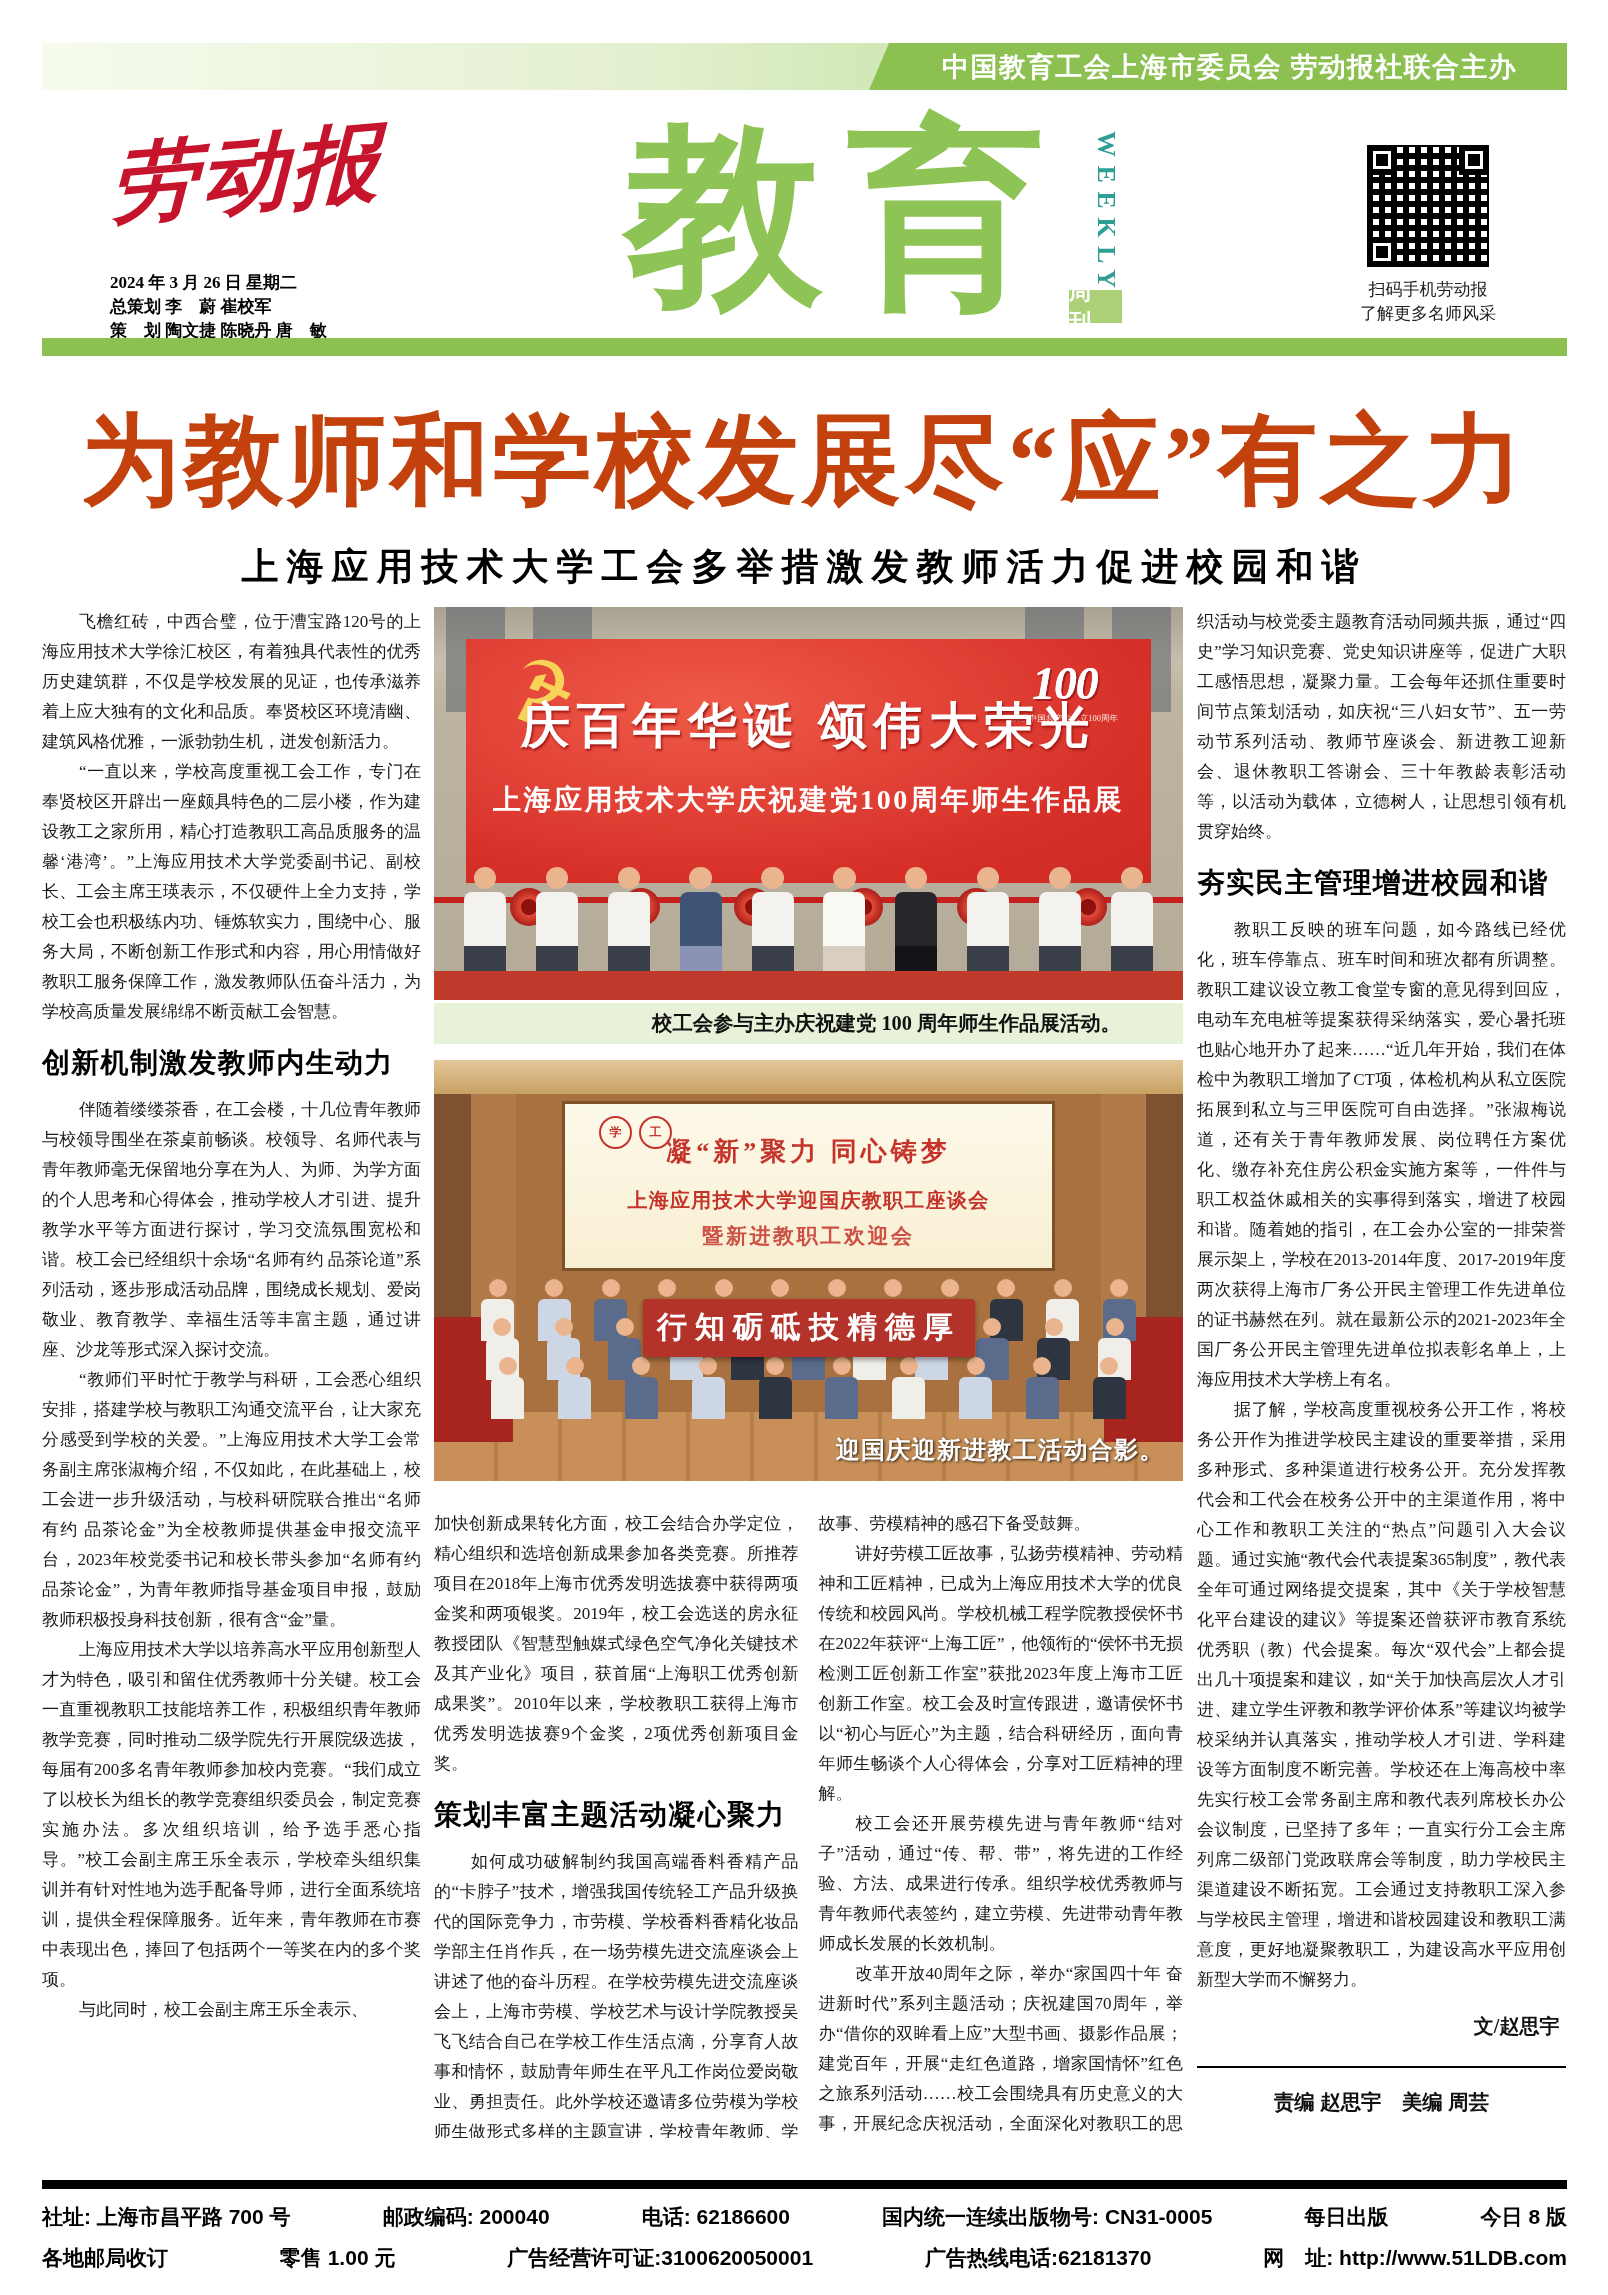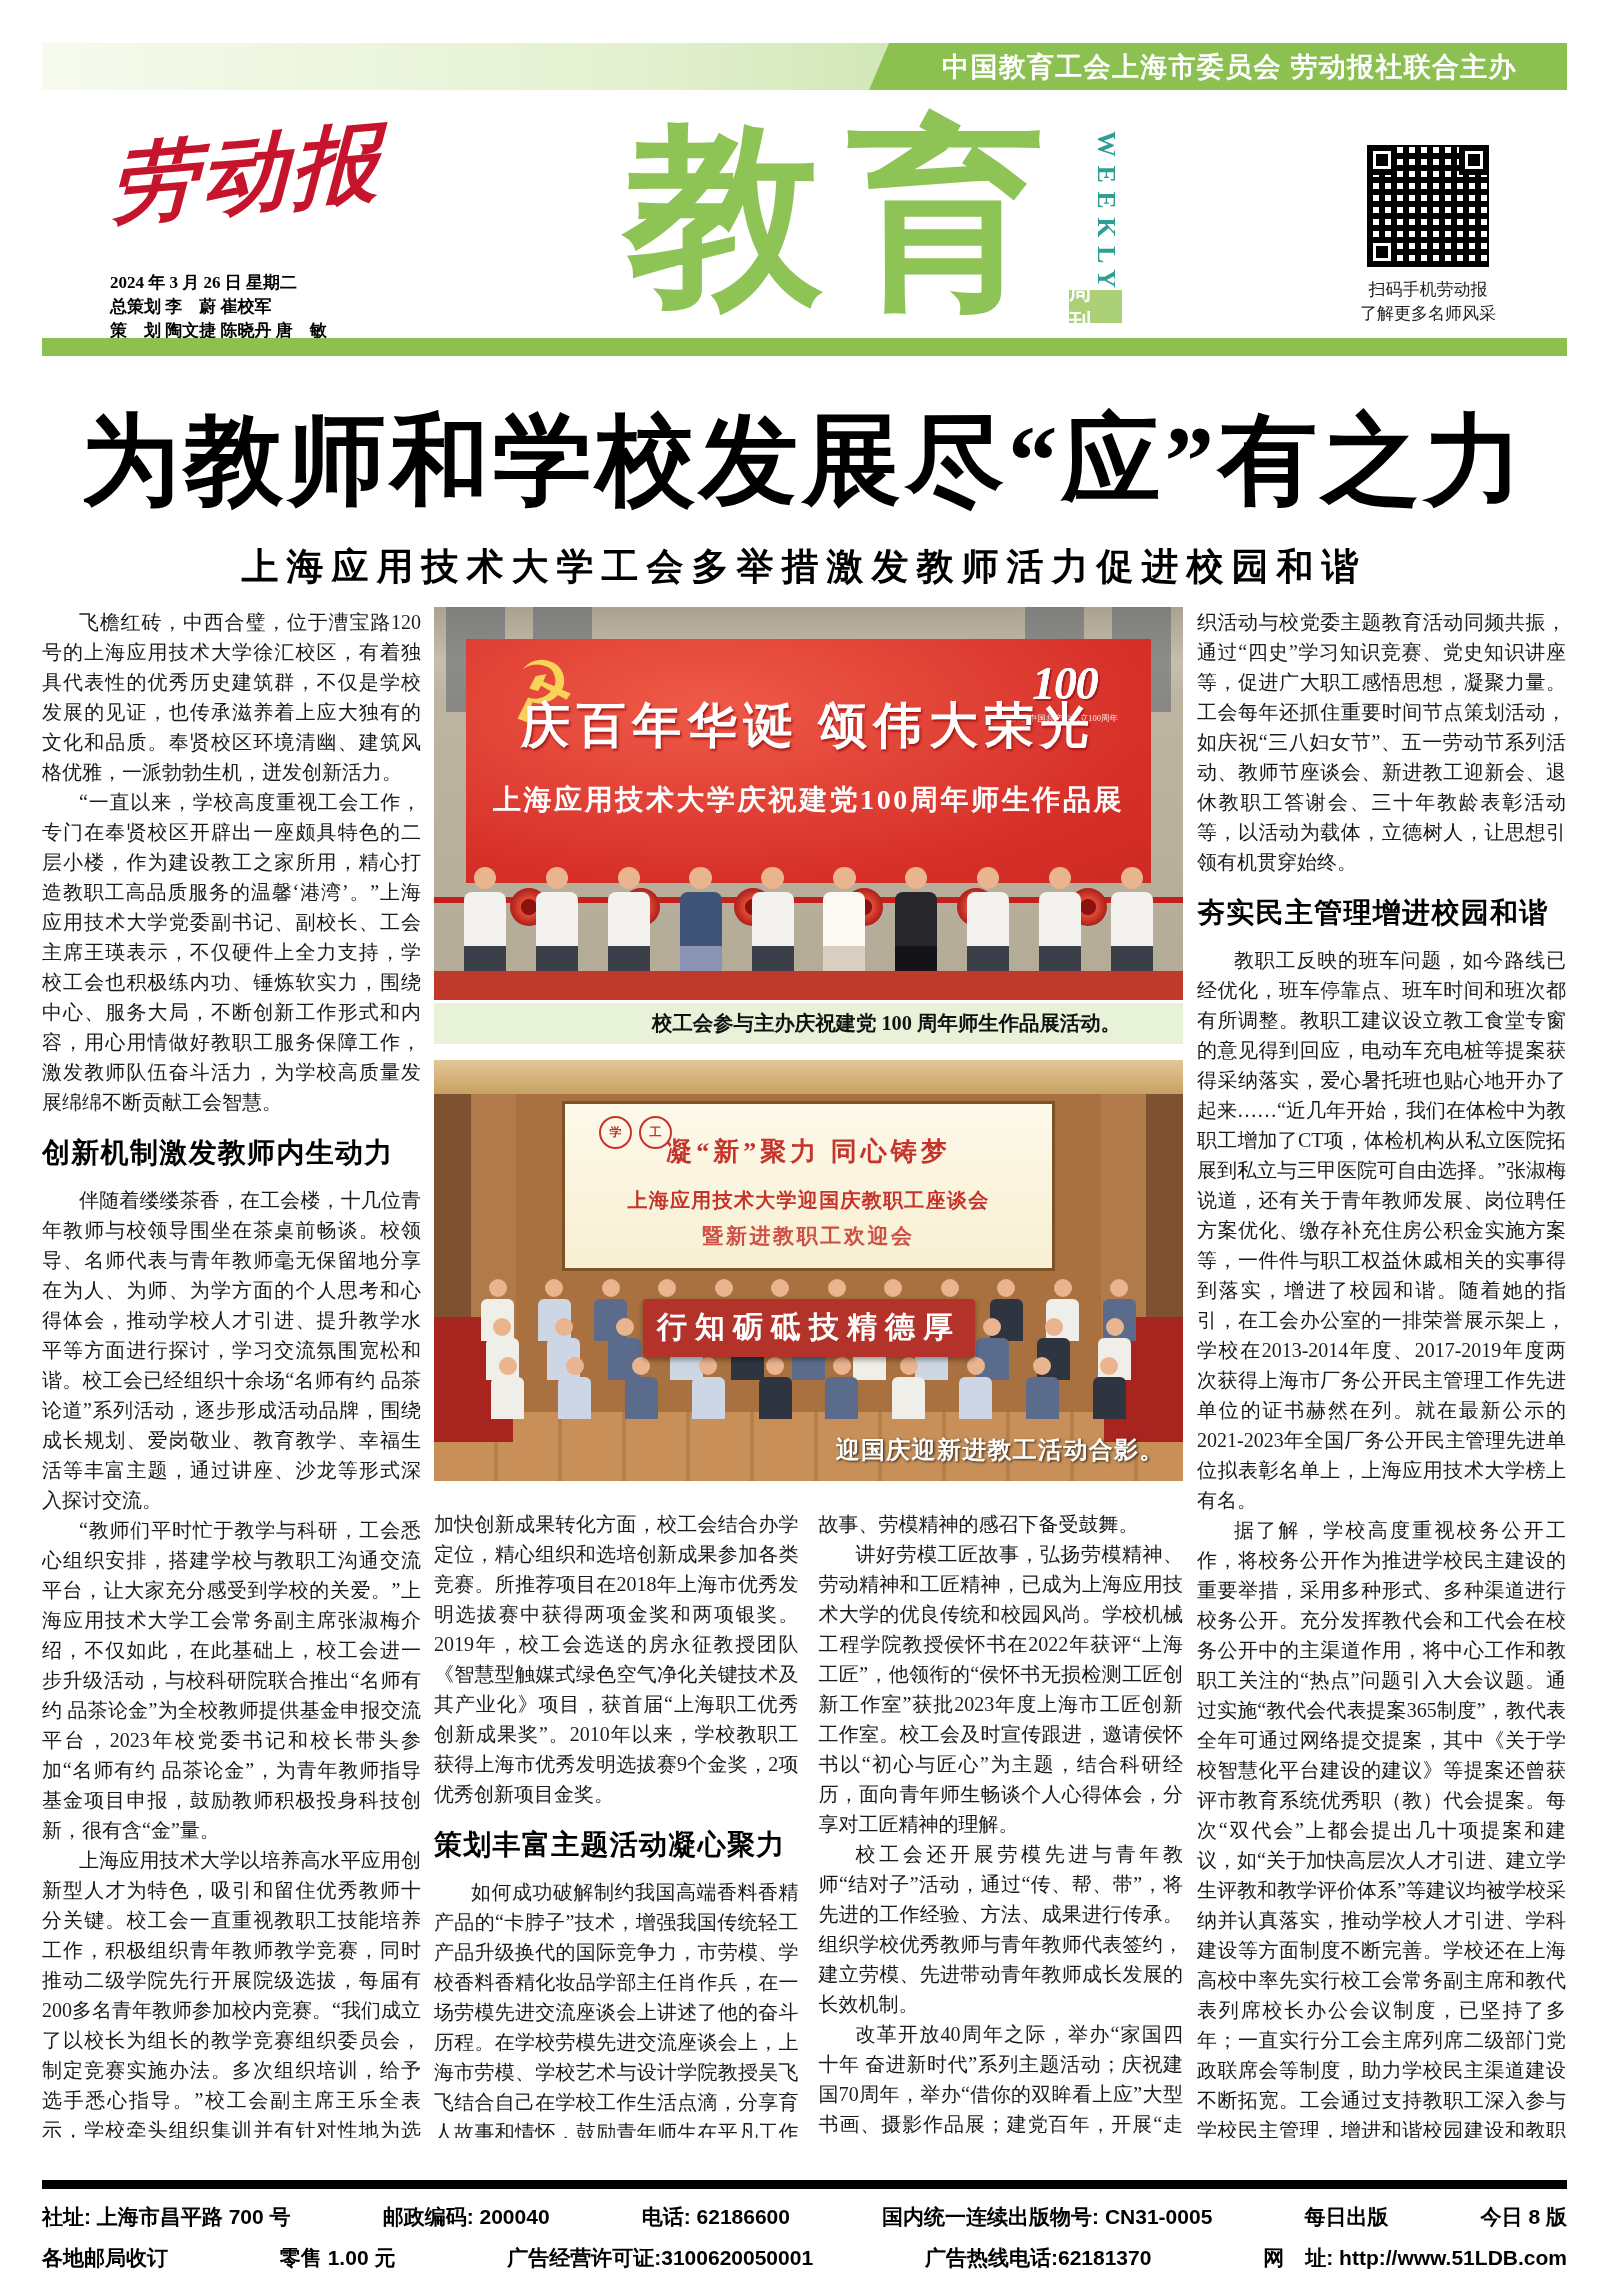--- a/index.html
+++ b/index.html
@@ -36,30 +36,30 @@
   .qr .finder{position:absolute;width:30px;height:30px;background:#fff;border:6px solid #000;box-sizing:border-box;}
   .qr .finder::after{content:'';position:absolute;inset:3.3px;background:#000;}
   .qr .f-tl{left:0;top:0}.qr .f-tr{right:0;top:0}.qr .f-bl{left:0;bottom:0}
   .qr-caption{margin-top:10.5px;font-size:17px;line-height:24px;color:#222;
     font-family:"Liberation Sans",sans-serif;}
 
   .green-divider{position:absolute;left:42px;top:338px;width:1525px;height:18px;background:#8cc152;}
 
   
   .headline{position:absolute;left:0;top:405px;width:100%;text-align:center;font-size:99px;
-    line-height:112px;font-weight:bold;color:#000000;letter-spacing:4px;}
+    line-height:112px;font-weight:bold;color:#c2410c;letter-spacing:4px;}
   .subheadline{position:absolute;left:0;top:542px;width:100%;text-align:center;font-size:37px;
     font-weight:bold;color:#000;letter-spacing:8px;}
 
   
   .col{position:absolute;top:607px;height:1531px;overflow:hidden;}
   .col-left{left:42px;width:379px;}
   .col-mid{left:434px;width:749px;}
   .col-right{left:1197px;width:369px;}
-  .body-text p{margin:0;font-size:20px;line-height:30px;text-align:justify;color:#1a1a1a;}
+  .body-text p{margin:0;font-size:17px;line-height:30px;text-align:justify;color:#1a1a1a;}
   .body-text p.ind{text-indent:37px;}
   h3.sec{font-size:28px;font-weight:bold;font-family:"Liberation Sans",sans-serif;
     margin:17px 0 13px;color:#000;letter-spacing:1.3px;}
 
   
   .photo1{position:relative;width:749px;height:393px;overflow:hidden;
     background:linear-gradient(#a9a291,#c6bfad 14%,#bdb5a2 22%,#b3ab98);}
   .ph1-win{position:absolute;top:0;width:59px;height:105px;background:#5d646e;opacity:.55;}
   .w1{left:12px}.w2{right:12px}.w3{left:99px;height:79px}.w4{right:99px;height:79px}
   .ph1-board{position:absolute;left:32px;top:32px;right:32px;height:244px;

